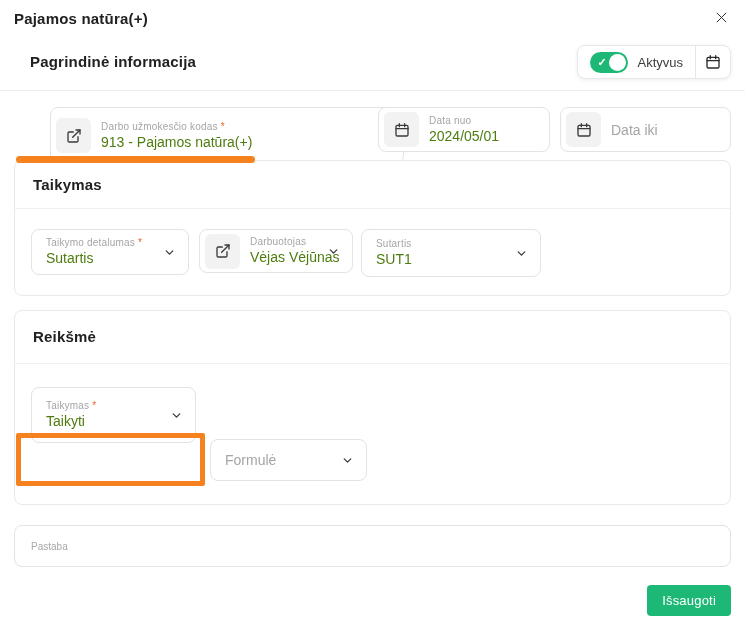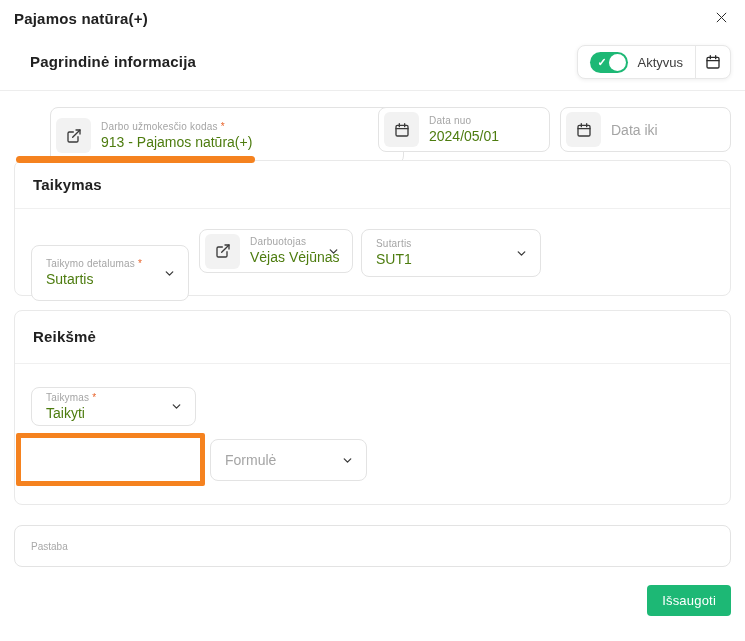--- a/index.html
+++ b/index.html
@@ -142,21 +142,21 @@
     </span>
     <span class="placeholder-text">Data iki</span>
   </div>
 
   <div class="annot-bar" id="annotBar" style="background: rgb(245, 130, 31);"></div>
 
   <div class="card" style="top:160px; height:136px;">
     <div class="card-title bold15">Taikymas</div>
     <div class="card-divider" style="top:47px;"></div>
 
-    <div class="field" style="left:16px; top:84px; width:158px; height:56px;justify-content:center;">
+    <div class="field" style="left:16px; top:68px; width:158px; height:46px;justify-content:center;">
       <span class="fld-text">
         <span class="fld-label"><span>Taikymo detalumas </span><i class="req">*</i></span>
         <span class="fld-value">Sutartis</span>
       </span>
       <span class="chev">
         <svg width="13" height="13" viewBox="0 0 24 24" fill="none" stroke="#3a3a3a" stroke-width="2.4" stroke-linecap="round" stroke-linejoin="round">
             <path d="M6 9l6 6 6-6"></path>
           </svg>
       </span>
     </div>
@@ -190,21 +190,21 @@
             <path d="M6 9l6 6 6-6"></path>
           </svg>
       </span>
     </div>
   </div>
 
   <div class="card" style="top:310px; height:195px;">
     <div class="card-title bold15" style="top:17px;">Reikšmė</div>
     <div class="card-divider" style="top:52px;"></div>
 
-    <div class="field" style="left:16px; top:76px; width:165px; height:39px;">
+    <div class="field" style="left:16px; top:76px; width:165px; height:56px;">
       <span class="fld-text">
         <span class="fld-label"><span>Taikymas </span><i class="req">*</i></span>
         <span class="fld-value">Taikyti</span>
       </span>
       <span class="chev">
         <svg width="13" height="13" viewBox="0 0 24 24" fill="none" stroke="#3a3a3a" stroke-width="2.4" stroke-linecap="round" stroke-linejoin="round">
             <path d="M6 9l6 6 6-6"></path>
           </svg>
       </span>
     </div>

